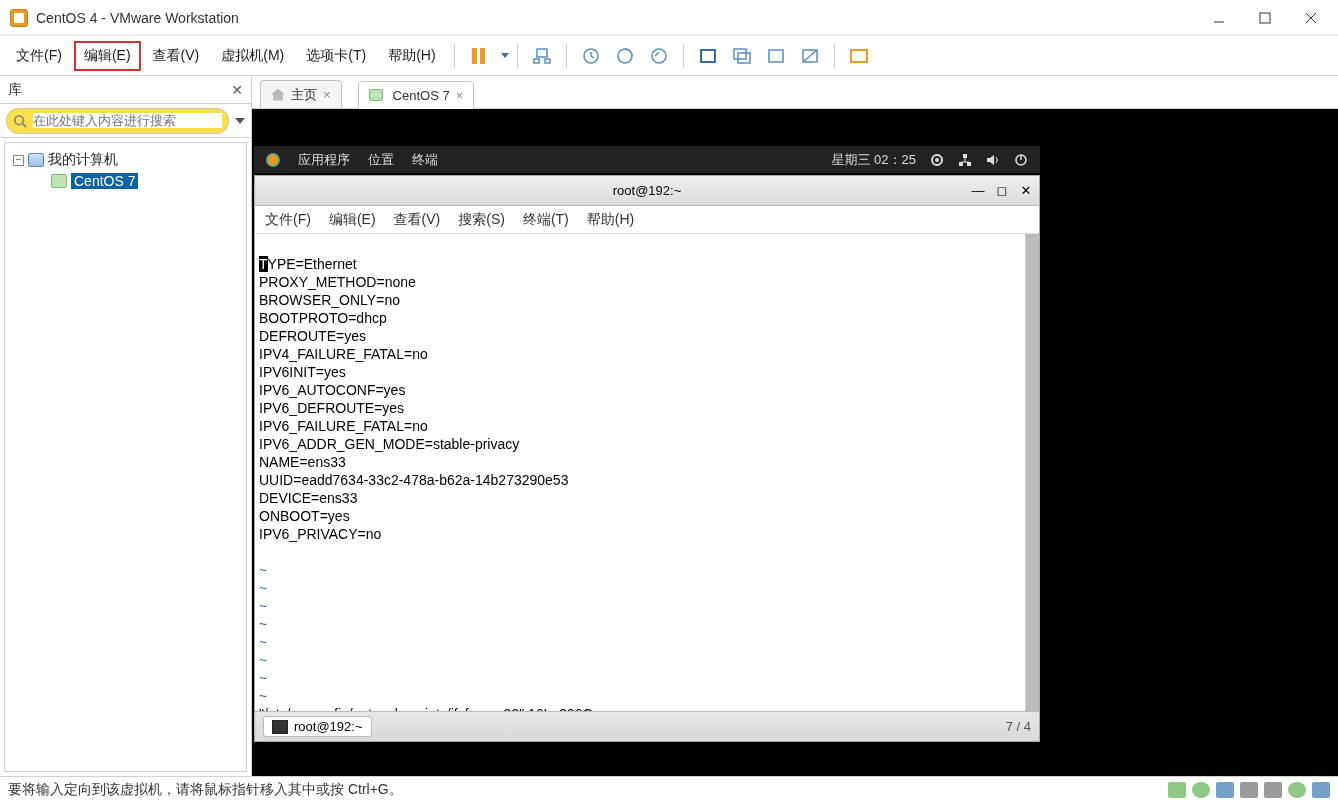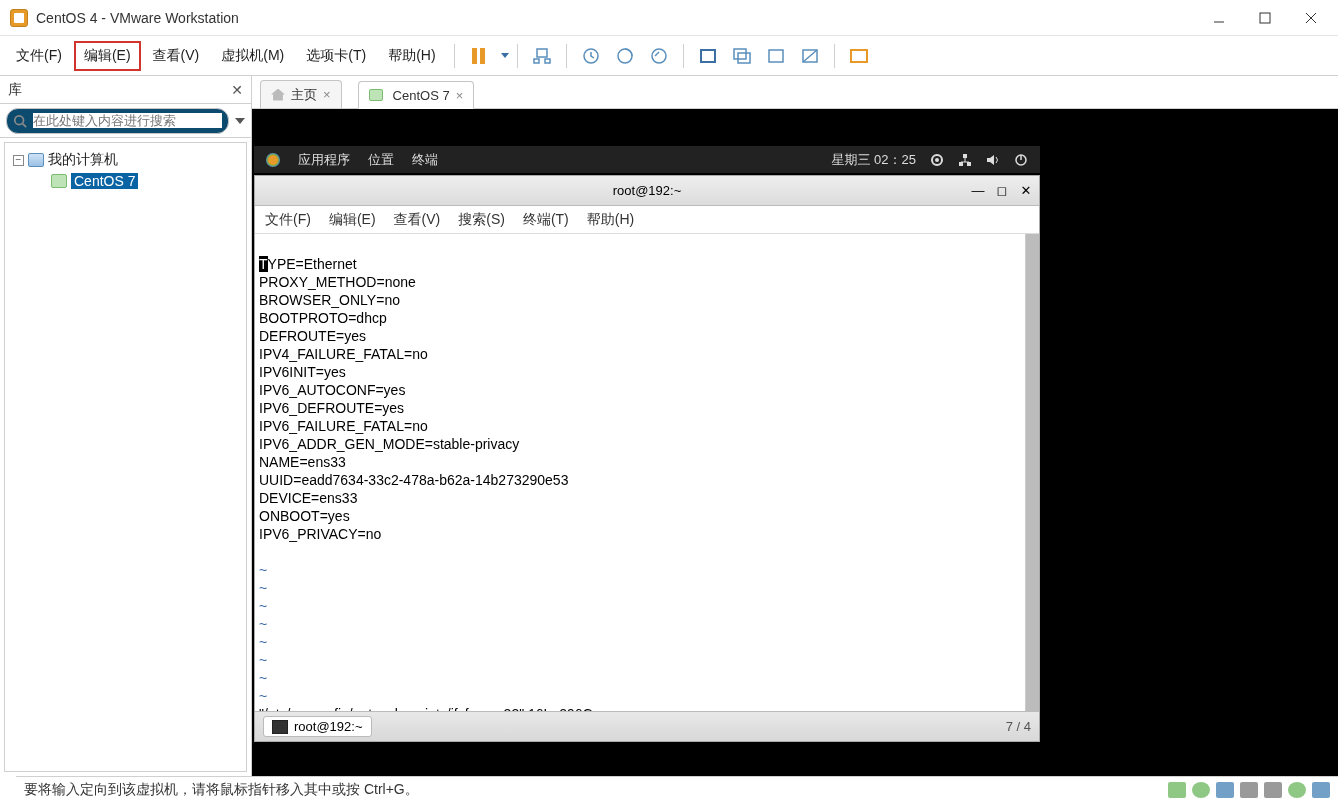--- a/index.html
+++ b/index.html
@@ -25,21 +25,21 @@
 .dropdown-arrow { width: 0; height: 0; border-left: 4px solid transparent; border-right: 4px solid transparent; border-top: 5px solid #3a6ea5; margin-left: 4px; }
 
 
 .content { display: flex; height: 700px; }
 
 
 .library { width: 252px; border-right: 1px solid #d0d0d0; display: flex; flex-direction: column; }
 .library-header { height: 28px; display: flex; align-items: center; padding: 0 8px; border-bottom: 1px solid #d0d0d0; font-size: 14px; color: #333; }
 .library-header .close-x { margin-left: auto; font-size: 14px; color: #555; }
 .library-search { height: 34px; display: flex; align-items: center; padding: 4px 6px; border-bottom: 1px solid #d0d0d0; }
-.search-box { flex: 1; display: flex; align-items: center; border: 1px solid #c5c5c5; border-radius: 12px; height: 26px; padding: 0 6px; background: #0c4a6e; }
+.search-box { flex: 1; display: flex; align-items: center; border: 1px solid #c5c5c5; border-radius: 12px; height: 26px; padding: 0 6px; background: #fde047; }
 .search-box svg { width: 14px; height: 14px; stroke: #888; stroke-width: 2; fill: none; }
 .search-box input { border: none; outline: none; flex: 1; margin-left: 6px; font-size: 13px; color: #888; }
 .search-dd { width: 0; height: 0; border-left: 5px solid transparent; border-right: 5px solid transparent; border-top: 6px solid #555; margin-left: 6px; }
 .library-tree { flex: 1; border: 1px solid #d0d0d0; margin: 4px; padding: 6px 4px; overflow: auto; }
 .tree-node { display: flex; align-items: center; padding: 2px 4px; font-size: 14px; color: #222; }
 .tree-toggle { width: 11px; height: 11px; border: 1px solid #888; display: flex; align-items: center; justify-content: center; font-size: 10px; line-height: 1; margin-right: 4px; color: #555; }
 .tree-icon { width: 16px; height: 14px; margin-right: 4px; }
 .pc-icon { background: linear-gradient(#cfe3f5, #9ac1e5); border: 1px solid #5a8fbc; border-radius: 2px; }
 .tree-node.selected .label { background: #0a64a4; color: #fff; padding: 0 3px; }
 .indent1 { padding-left: 20px; }
@@ -67,21 +67,21 @@
 .term-content { flex: 1; background: #fff; font-family: "DejaVu Sans Mono", monospace; font-size: 14px; color: #000; padding: 3px 4px; line-height: 18px; white-space: pre; overflow: hidden; position: relative; }
 .term-content .tilde { color: #3465a4; }
 .term-scrollbar { position: absolute; right: 0; top: 0; width: 14px; height: 100%; background: #eee; border-left: 1px solid #ccc; }
 .term-scrollbar .thumb { width: 100%; height: 100%; background: #bcbcbc; }
 .term-taskbar { height: 30px; background: linear-gradient(#e8e8e8,#d8d8d8); border-top: 1px solid #bbb; display: flex; align-items: center; padding: 0 8px; gap: 8px; }
 .term-taskbar .task-item { display: flex; align-items: center; gap: 6px; font-size: 13px; padding: 2px 8px; border: 1px solid #bbb; background: #fff; border-radius: 3px; }
 .term-taskbar .task-icon { width: 16px; height: 14px; background: #333; border: 1px solid #222; }
 .term-taskbar .pager { margin-left: auto; font-size: 13px; color: #555; }
 
 
-.statusbar { position: absolute; bottom: 0; left: 16px; right: 0; height: 26px; background: #fff; border-top: 1px solid #d0d0d0; display: flex; align-items: center; padding: 0 8px; font-size: 14px; color: #333; }
+.statusbar { position: absolute; bottom: 0; left: 0; right: 0; height: 26px; background: #fff; border-top: 1px solid #d0d0d0; display: flex; align-items: center; padding: 0 8px; font-size: 14px; color: #333; }
 .statusbar .tray { margin-left: auto; display: flex; gap: 6px; align-items: center; }
 .statusbar .tray-i { width: 18px; height: 16px; background: #5a8fbc; border-radius: 2px; opacity: .85; }
 </style>
 </head>
 <body>
 
 <div class="titlebar">
   <div class="app-icon"></div>
   <div class="title-text">CentOS 4 - VMware Workstation</div>
   <div class="win-controls">

